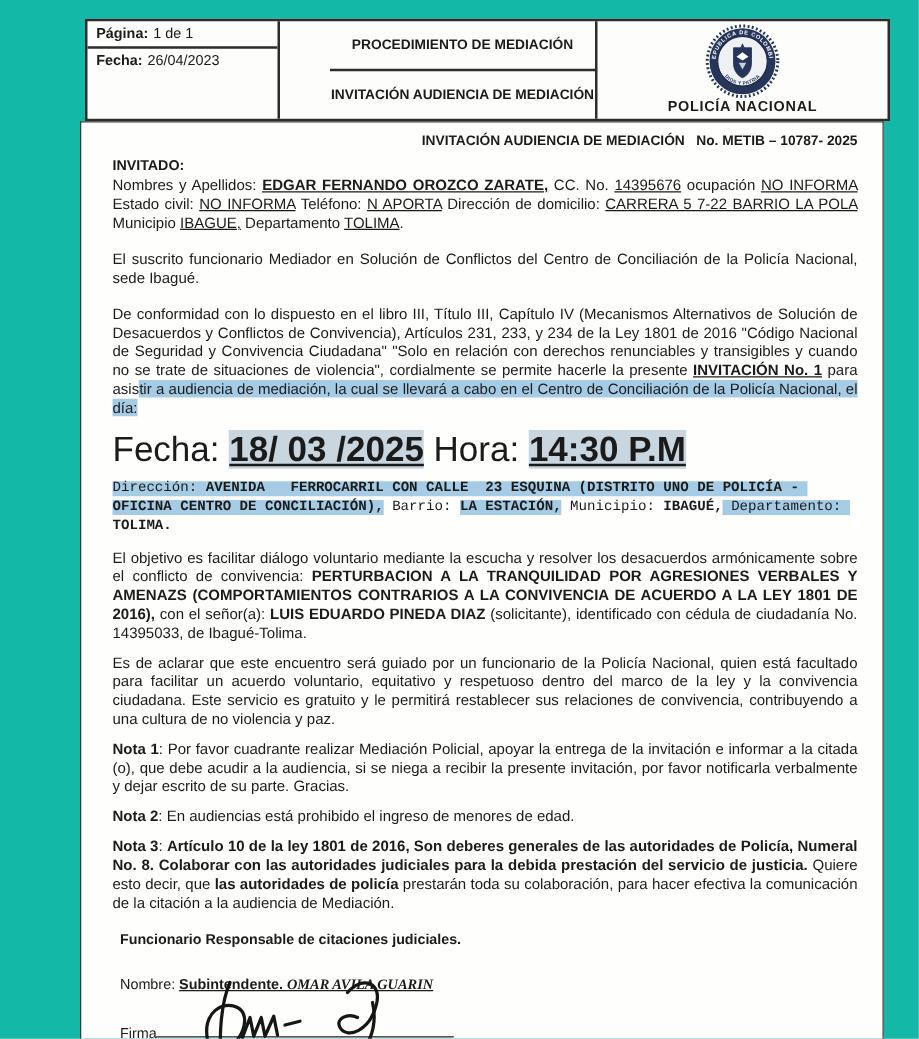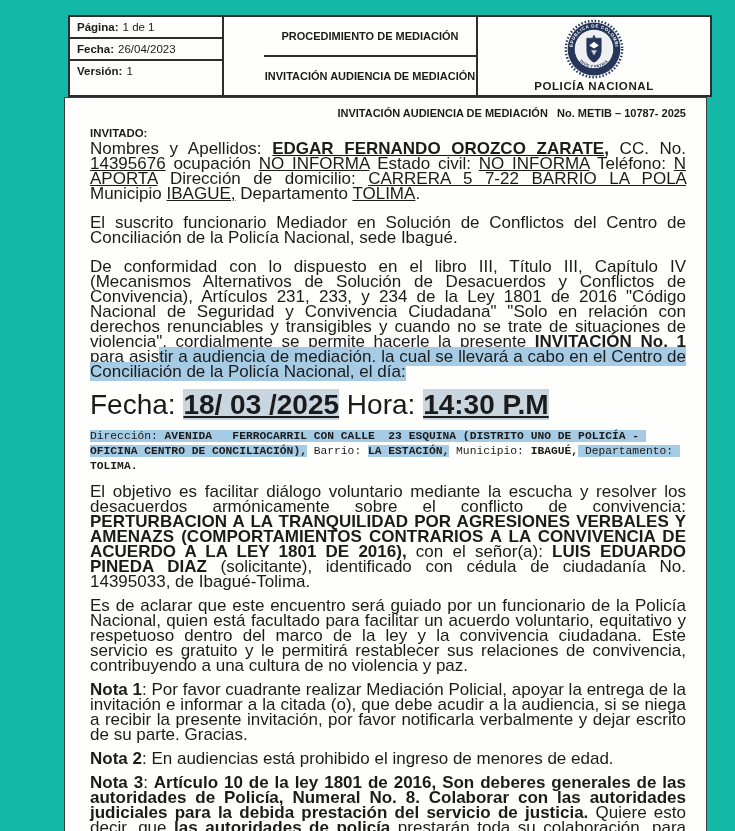--- a/index.html
+++ b/index.html
@@ -20,21 +20,21 @@
   .mid-cell:first-child{border-bottom:2px solid #2d2d2d;}
   .hdr-right{flex:1;display:flex;flex-direction:column;align-items:center;
              justify-content:flex-end;padding:2px 0 3px;}
   .brand{font-weight:700;font-size:11.5px;letter-spacing:.6px;margin-top:1px;}
   
   .body-box{position:absolute;left:64px;top:97px;width:643px;height:734px;
             border:1.5px solid #3a3a3a;border-bottom:none;box-sizing:border-box;
             padding:9px 20px 0 25px;background:#fefefc;}
   .doc-title{text-align:right;font-weight:700;font-size:11px;white-space:pre-wrap;margin:0 0 8px;}
   .lbl{font-weight:700;font-size:11.4px;margin:0 0 2px;}
-  p.para{margin:0 0 9px;font-size:17px;line-height:15px;text-align:justify;}
+  p.para{margin:0 0 9px;font-size:12px;line-height:15px;text-align:justify;}
   .b{font-weight:700;}
   .u{text-decoration:underline;}
   .i{font-style:italic;font-family:Liberation Serif, serif;}
   .hl-blue{background:#a6cbe5;}
   .hl-light{background:#c9d6df;}
   .fecha-line{font-size:28px;line-height:26px;margin:13px 0 11px;white-space:pre-wrap;}
   .direccion{font-size:11.3px;line-height:15px;margin:0 0 10px;white-space:pre-wrap;text-align:left;font-family:Liberation Mono, monospace;}
   .sign-head{font-weight:700;font-size:11.4px;margin:16px 0 0 6px;}
   .sign-line{font-size:11.5px;margin:24px 0 0 6px;}
   .sig-block{position:relative;margin:22px 0 0 6px;height:48px;font-size:11.5px;}
@@ -48,24 +48,20 @@
 
   <div class="hdr">
     <div class="hdr-left">
       <div class="meta-row">
         <span class="meta-label">Página:</span>
         <span>1 de 1</span>
       </div>
       <div class="meta-row">
         <span class="meta-label">Fecha:</span>
         <span>26/04/2023</span>
-      </div>
-      <div class="meta-row">
-        <span class="meta-label">Versión:</span>
-        <span>1</span>
       </div>
     </div>
     <div class="hdr-mid">
       <div class="mid-cell">PROCEDIMIENTO DE MEDIACIÓN</div>
       <div class="mid-cell">INVITACIÓN AUDIENCIA DE MEDIACIÓN</div>
     </div>
     <div class="hdr-right">
       <svg width="60" height="60" viewBox="0 0 100 100">
         <circle cx="50" cy="50" r="47" fill="none" stroke="#26355a" stroke-width="4" stroke-dasharray="2.5 3.2"></circle>
         <circle cx="50" cy="50" r="44" fill="#26355a"></circle>

